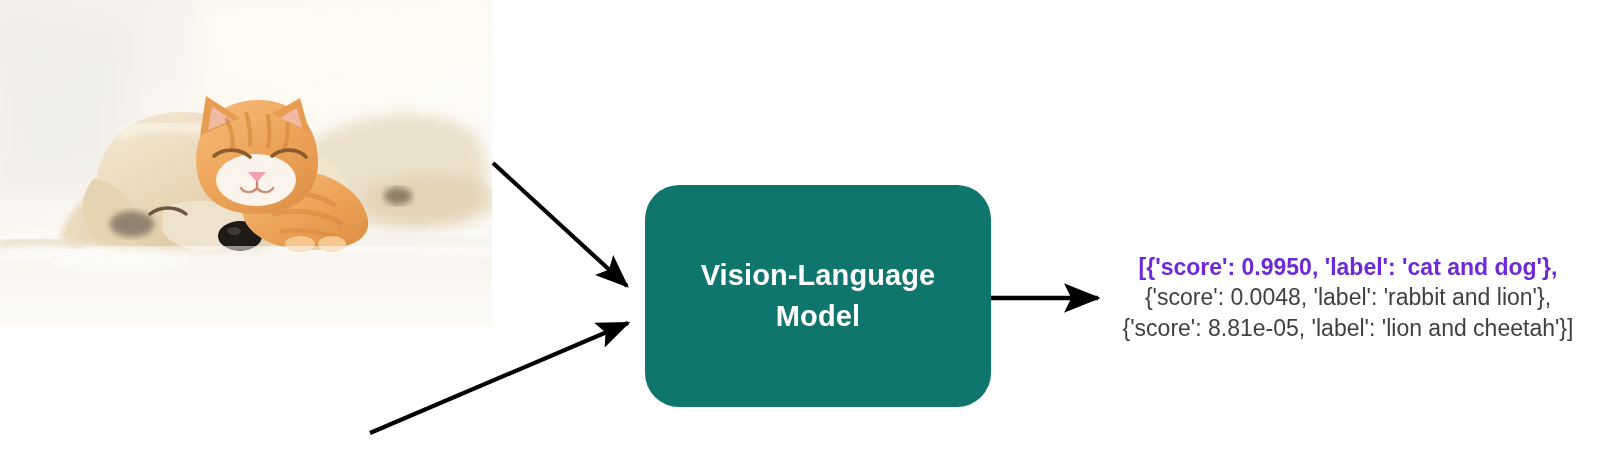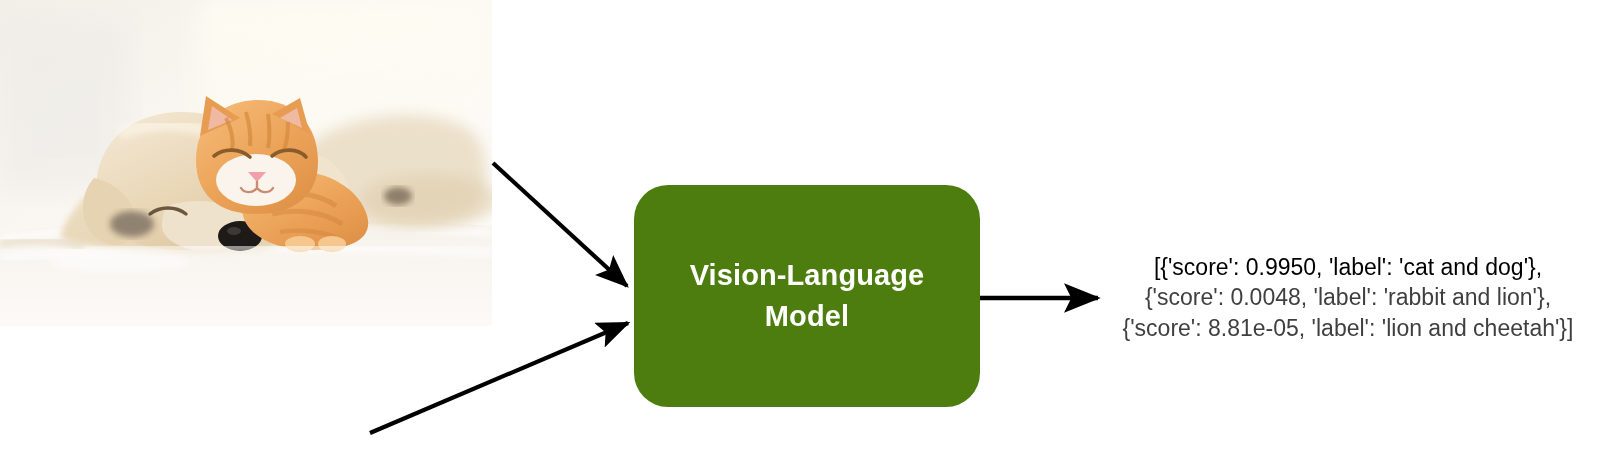--- a/index.html
+++ b/index.html
@@ -79,21 +79,21 @@
     position: absolute;
     left: 1098px;
     top: 252px;
     width: 500px;
     text-align: center;
     color: #3f3f3f;
     font-size: 23px;
     line-height: 1.32;
   }
   .output-line { display: block; white-space: pre; }
-  .output-line.top { font-weight: normal; color: #000000; }
+  .output-line.top { font-weight: bold; color: #6d28d9; }
 </style>
 </head>
 <body>
 
 <div id="canvas">
 
   <div class="photo">
     <svg viewBox="0 0 492 326" preserveAspectRatio="none">
       <defs>
         <linearGradient id="bgGrad" x1="0" y1="0" x2="1" y2="1">
@@ -201,21 +201,21 @@
     <defs>
       <marker id="ah" markerWidth="9" markerHeight="9" refX="7.4" refY="3.2" orient="auto" markerUnits="strokeWidth">
         <path d="M0,0 L8,3.2 L0,6.4 L1.6,3.2 Z" fill="#000000"></path>
       </marker>
     </defs>
     <line x1="493" y1="163" x2="627" y2="286" stroke="#000000" stroke-width="4.2" marker-end="url(#ah)"></line>
     <line x1="370" y1="433" x2="628" y2="323" stroke="#000000" stroke-width="4.2" marker-end="url(#ah)"></line>
     <line x1="980" y1="298" x2="1098" y2="298" stroke="#000000" stroke-width="4.6" marker-end="url(#ah)"></line>
   </svg>
 
-  <div class="model-box" style="background:#4d7c0f;">
+  <div class="model-box" style="background:#0f766e;margin-left:11px;">
     <span class="model-box-label">Vision-Language
 Model</span>
   </div>
 
 
   <div class="output-block">
     <span class="output-line top">[{'score': 0.9950, 'label': 'cat and dog'},</span>
     <span class="output-line">{'score': 0.0048, 'label': 'rabbit and lion'},</span>
     <span class="output-line">{'score': 8.81e-05, 'label': 'lion and cheetah'}]</span>
   </div>

